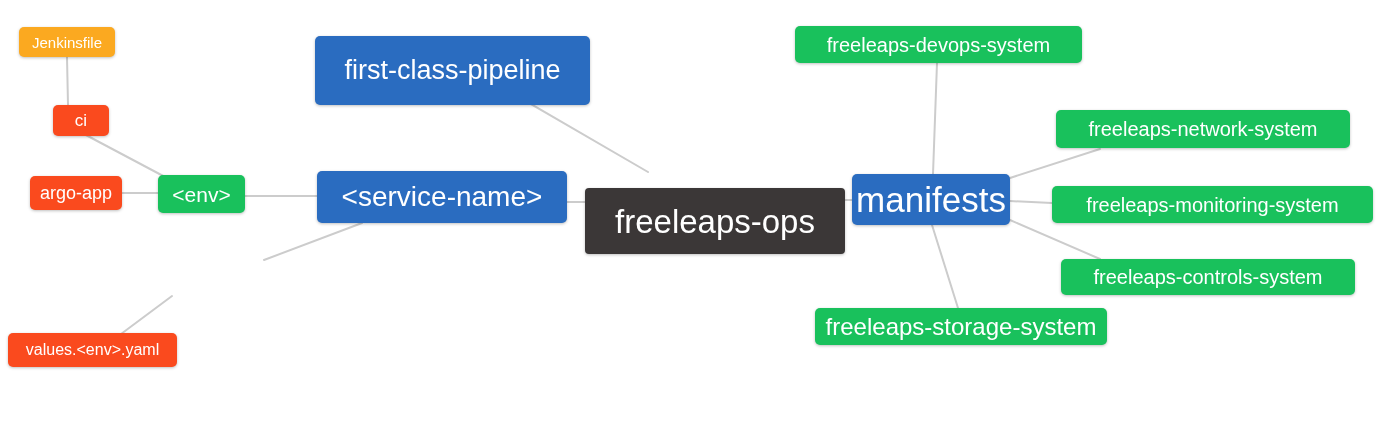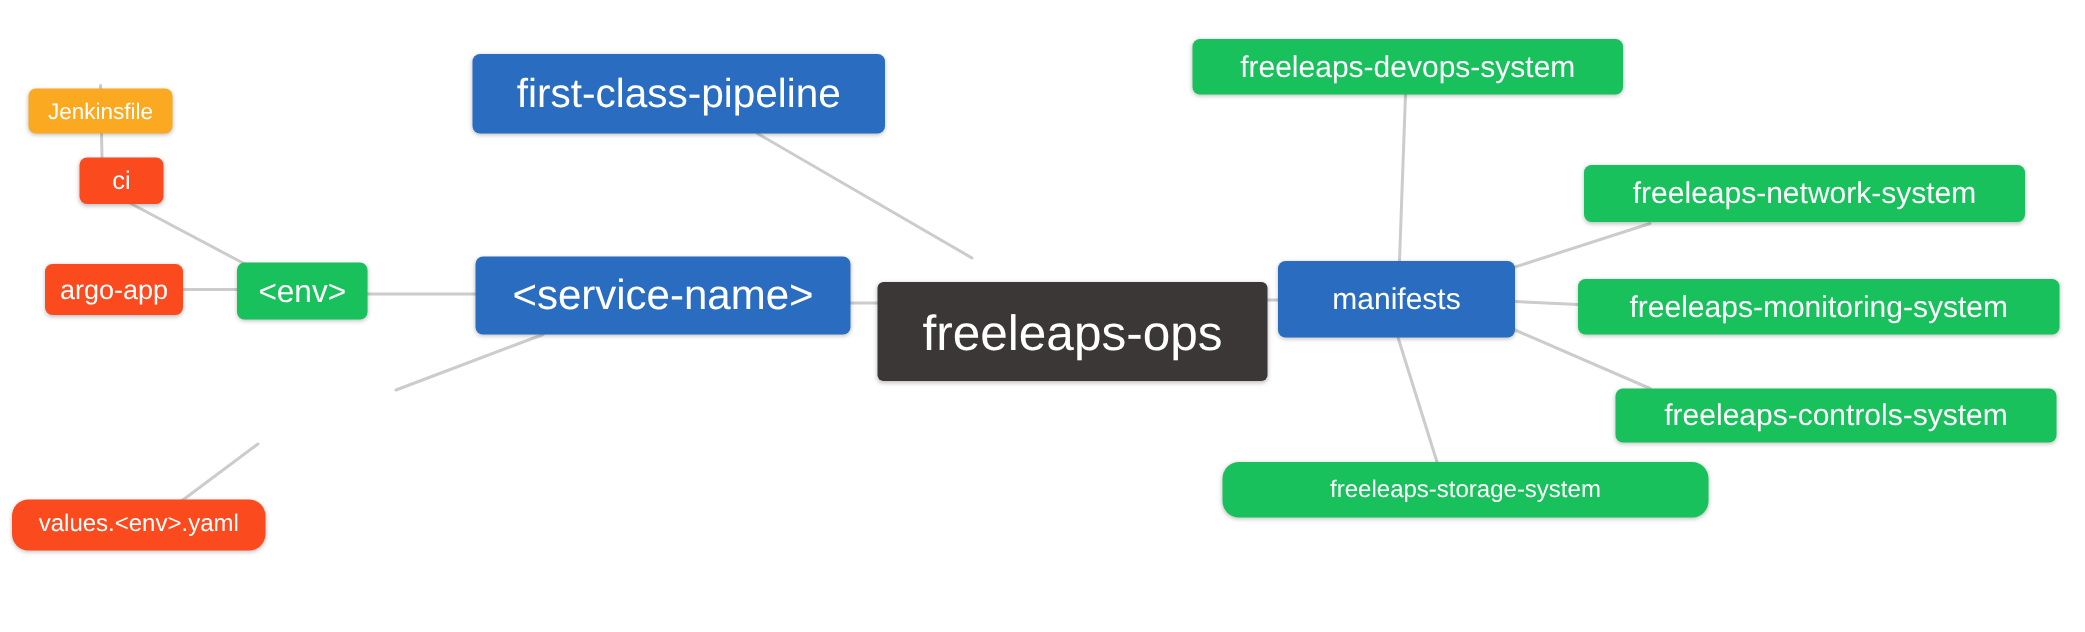--- a/index.html
+++ b/index.html
@@ -25,41 +25,41 @@
     position:absolute;
     display:flex;align-items:center;justify-content:center;
     color:var(--text);
     border-radius:5px;
     box-shadow:0 1px 3px rgba(0,0,0,0.25);
     white-space:nowrap;
     box-sizing:border-box;
     cursor:pointer;
     line-height:1;
   }
-  .c-orange{background:var(--orange);margin-top:32px;}
+  .c-orange{background:var(--orange);}
   .c-red{background:var(--red);}
   .c-green{background:var(--green);}
   .c-blue{background:var(--blue);}
   .c-dark{background:var(--dark);border-radius:4px;}
 
   .p-jenkinsfile{left:19px;top:27px;width:96px;height:30px;font-size:15px;}
   .p-ci{left:53px;top:105px;width:56px;height:31px;font-size:17px;}
   .p-argo{left:30px;top:176px;width:92px;height:34px;font-size:18px;}
   .p-env{left:158px;top:175px;width:87px;height:38px;font-size:21px;}
   .p-helm{left:147px;top:258px;width:116px;height:38px;font-size:21px;}
-  .p-values{left:8px;top:333px;width:169px;height:34px;font-size:16px;border-radius:11px;}
-  .p-pipeline{left:315px;top:36px;width:275px;height:53px;font-size:27px;}
+  .p-values{left:8px;top:333px;width:169px;height:34px;font-size:16px;}
+  .p-pipeline{left:315px;top:36px;width:275px;height:69px;font-size:27px;}
   .p-service{left:317px;top:171px;width:250px;height:52px;font-size:28px;}
   .p-ops{left:585px;top:188px;width:260px;height:66px;font-size:33px;}
-  .p-manifests{left:852px;top:174px;width:158px;height:51px;font-size:20px;}
+  .p-manifests{left:852px;top:174px;width:158px;height:51px;font-size:35px;}
   .p-devops{left:795px;top:26px;width:287px;height:37px;font-size:20px;}
   .p-network{left:1056px;top:110px;width:294px;height:38px;font-size:20px;}
   .p-monitoring{left:1052px;top:186px;width:321px;height:37px;font-size:20px;}
-  .p-controls{left:1061px;top:259px;width:294px;height:36px;font-size:20px;margin-left:16px;}
-  .p-storage{left:815px;top:308px;width:324px;height:37px;font-size:16px;border-radius:11px;}
+  .p-controls{left:1061px;top:259px;width:294px;height:36px;font-size:20px;}
+  .p-storage{left:815px;top:308px;width:292px;height:37px;font-size:24px;}
 </style>
 </head>
 <body>
 
 <div class="canvas">
 
   <svg class="edges" viewBox="0 0 1390 421" xmlns="http://www.w3.org/2000/svg">
     <line x1="67" y1="57" x2="68" y2="105"></line>
     <line x1="84" y1="134" x2="167" y2="178"></line>
     <line x1="122" y1="193" x2="158" y2="193"></line>

